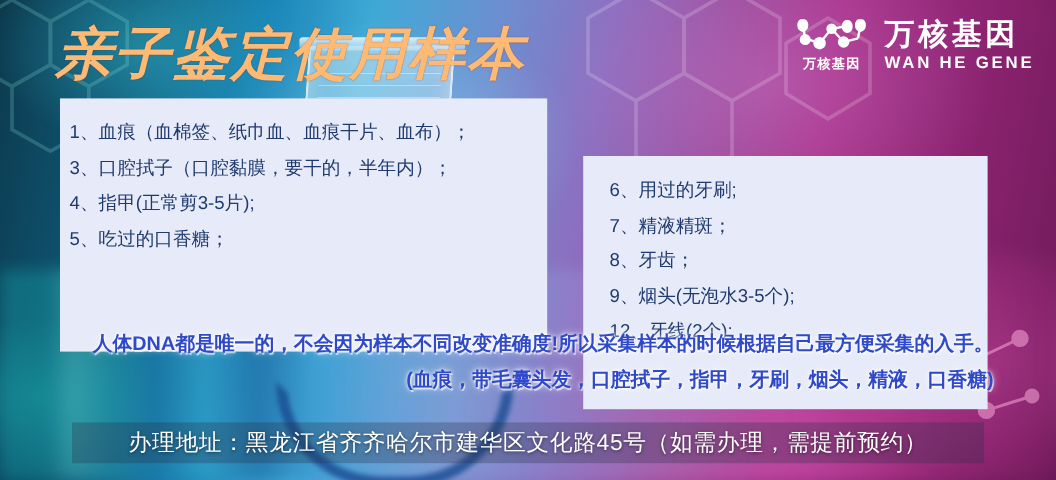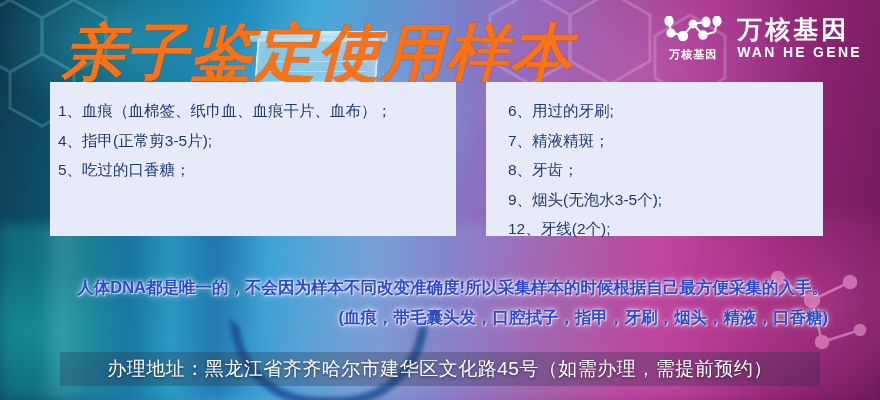--- a/index.html
+++ b/index.html
@@ -117,27 +117,27 @@
     content: "";
     position: absolute;
     left: 8px; top: 14px; right: 8px; bottom: 6px;
     background: repeating-linear-gradient(180deg,
        rgba(255,255,255,.0) 0 9px, rgba(255,255,255,.38) 9px 10px);
   }
 
   
   .title {
     position: absolute;
-    left: 62px; top: 20px;
-    font-size: 62px;
+    left: 46px; top: 20px;
+    font-size: 47px;
     line-height: 1.06;
     font-weight: 700;
     font-style: italic;
     letter-spacing: 2px;
-    color: #f97316;
+    color: #fdba74;
     text-shadow: 0 0 1px rgba(120,0,0,.55);
     white-space: nowrap;
   }
 
   .brand {
     position: absolute;
     right: 18px; top: 16px;
     display: flex;
     align-items: center;
     gap: 14px;
@@ -170,26 +170,26 @@
     color: #ffffff;
     letter-spacing: 2.3px;
     display: block;
     margin-top: 3px;
   }
 
   
   .card {
     position: absolute;
     top: 82px;
-    height: 154px;
+    height: 211px;
     background: #e7eaf8;
     box-sizing: border-box;
   }
   .card.left  { left: 50px;  width: 406px; padding: 14px 0 0 8px; }
-  .card.right { left: 486px; width: 337px; padding: 14px 0 0 22px; }
+  .card.right { left: 486px; width: 337px; padding: 14px 0 0 22px; margin-top: 48px; }
 
   .list { margin: 0; padding: 0; list-style: none; }
   .list li {
     font-size: 15.5px;
     line-height: 29.5px;
     color: #1f3a6e;
     white-space: nowrap;
     font-weight: 400;
   }
 
@@ -302,20 +302,21 @@
     </div>
     <div class="brand-words">
       <span class="brand-cn">万核基因</span>
       <span class="brand-en">WAN HE GENE</span>
     </div>
   </div>
 
   <div class="card left">
     <ul class="list">
       <li>1、血痕（血棉签、纸巾血、血痕干片、血布）；</li>
+      <li>3、口腔拭子（口腔黏膜，要干的，半年内）；</li>
       <li>4、指甲(正常剪3-5片);</li>
       <li>5、吃过的口香糖；</li>
     </ul>
   </div>
 
   <div class="card right">
     <ul class="list">
       <li>6、用过的牙刷;</li>
       <li>7、精液精斑；</li>
       <li>8、牙齿；</li>

